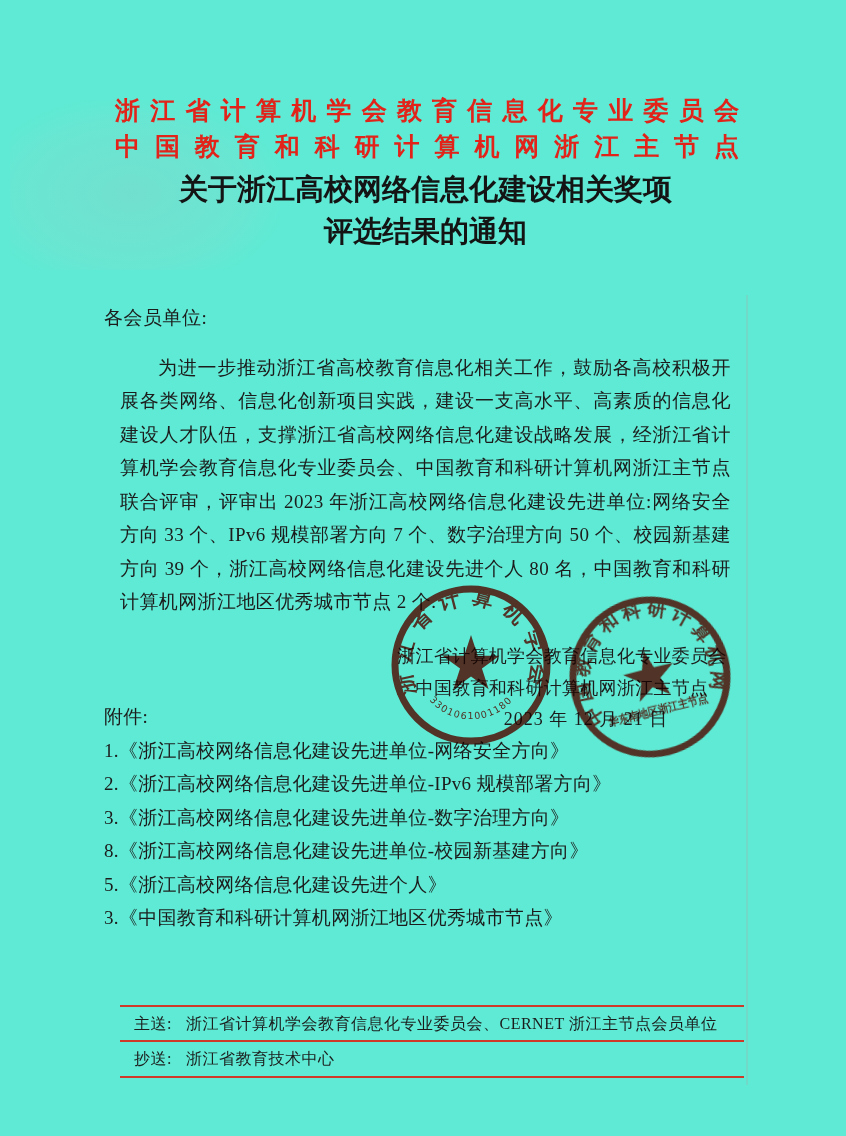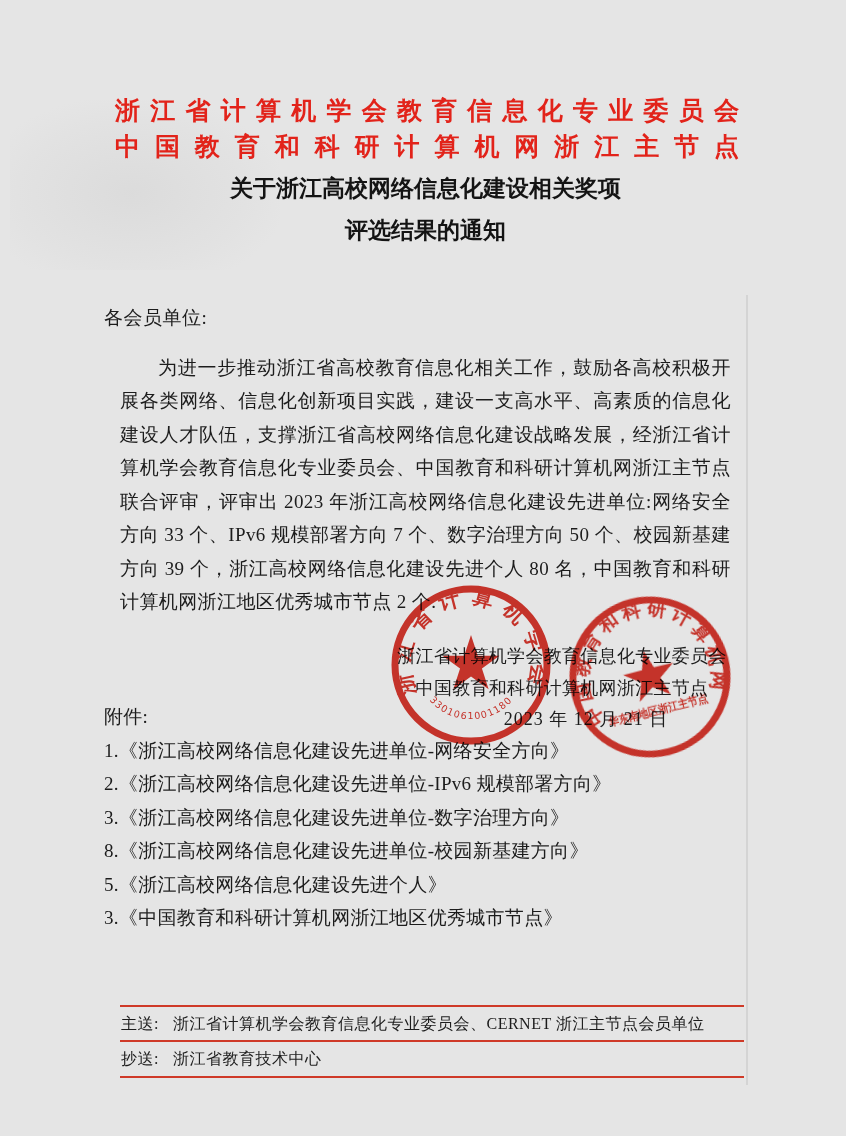--- a/index.html
+++ b/index.html
@@ -1,19 +1,19 @@
 <!DOCTYPE html>
 <html><head>
 <meta charset="utf-8">
 <style>
   html,body{margin:0;padding:0;background:#9a9a9a;}
   .page{
     position:relative;
     width:846px;height:1136px;
-    background:#e5e5e5;
+    background:#5eead4;
     overflow:hidden;
     font-family:"Liberation Serif","DejaVu Serif",serif;
     color:#1c1c1c;
   }
   
   .smudge{
     position:absolute;left:10px;top:100px;width:270px;height:170px;
     background:radial-gradient(ellipse at 45% 55%, rgba(185,185,185,.22), rgba(200,200,200,.10) 55%, transparent 75%);
     pointer-events:none;
   }
@@ -28,21 +28,21 @@
     font-weight:700;font-size:25px;line-height:30px;
     color:#e2231a;
     text-align:justify;text-align-last:justify;
     white-space:nowrap;letter-spacing:0;
   }
   .rt1{top:96px;}
   .rt2{top:132px;}
   
   .doc-title{
     position:absolute;left:104px;width:643px;
-    font-weight:700;font-size:23px;line-height:34px;
+    font-weight:700;font-size:29px;line-height:34px;
     color:#141414;text-align:center;
   }
   .dt1{top:172px;}
   .dt2{top:214px;}
   
   .body-block{
     position:absolute;left:104px;top:301px;width:643px;
     font-size:19px;line-height:33.5px;
   }
   .body-block p{margin:16px;}
@@ -71,21 +71,21 @@
   .seal-right{left:564px;top:591px;width:172px;height:172px;transform:rotate(-14deg);}
   .seal .ring{fill:none;stroke:#d9281e;}
   .seal .ring-text{fill:#d9281e;font-weight:700;font-family:"Liberation Serif","DejaVu Serif",serif;}
   .seal .serial-text{fill:#d9281e;font-family:"DejaVu Sans","Liberation Sans",sans-serif;}
   .seal .star{fill:#d9281e;}
   .seal .inner-text{fill:#d9281e;font-weight:700;}
   
   .f-line{position:absolute;left:120px;width:624px;height:2px;background:#cf3a28;}
   .fl1{top:1005px;} .fl2{top:1040px;} .fl3{top:1076px;}
   .f-row{
-    position:absolute;left:121px;width:624px;
+    position:absolute;left:134px;width:624px;
     font-size:16px;letter-spacing:.5px;white-space:nowrap;
   }
   .fr1{top:1014px;} .fr2{top:1049px;}
   .f-label{display:inline-block;margin-right:14px;}
 </style>
 </head>
 <body>
 
 <div class="page">
 

